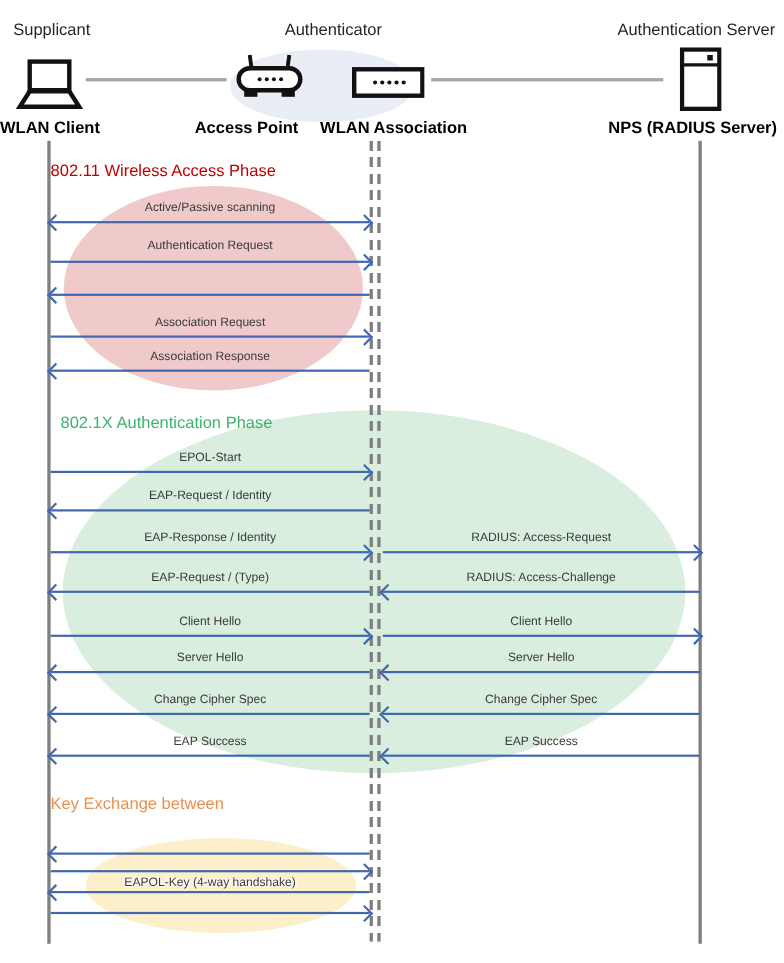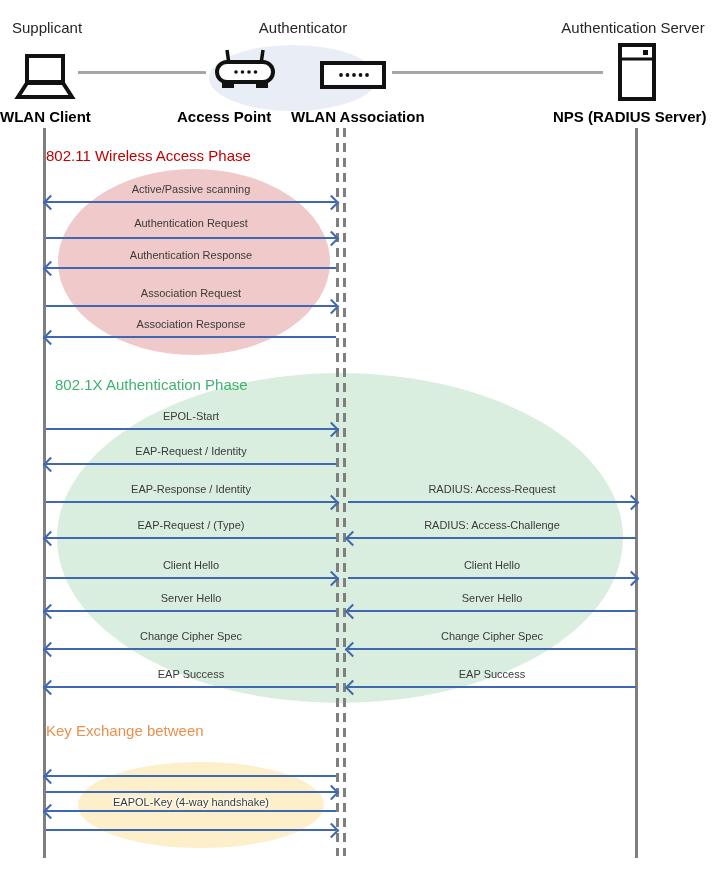--- a/index.html
+++ b/index.html
@@ -92,21 +92,20 @@
   <div class="lifeline solid-line" style="left:635px;top:128px;width:3px;height:730px;"></div>
 
   <div class="phase-title" style="left:46px;top:146px;width:290px;color:#C00000;">802.11 Wireless Access Phase</div>
 
   <div class="lbl lspan msg" style="top:180px;">Active/Passive scanning</div>
   <div class="arrow lspan dir-both" style="top:201px;"></div>
 
   <div class="lbl lspan msg" style="top:199px;margin-top:15px;">Authentication Request</div>
   <div class="arrow lspan dir-right" style="top:237px;"></div>
 
-  <div class="lbl lspan msg" style="top:246px;">Authentication Response</div>
   <div class="arrow lspan dir-left" style="top:267px;"></div>
 
   <div class="lbl lspan msg" style="top:284px;">Association Request</div>
   <div class="arrow lspan dir-right" style="top:305px;"></div>
 
   <div class="lbl lspan msg" style="top:315px;">Association Response</div>
   <div class="arrow lspan dir-left" style="top:336px;"></div>
 
   <div class="phase-title" style="left:55px;top:375px;width:290px;color:#3EB370;">802.1X Authentication Phase</div>
 

